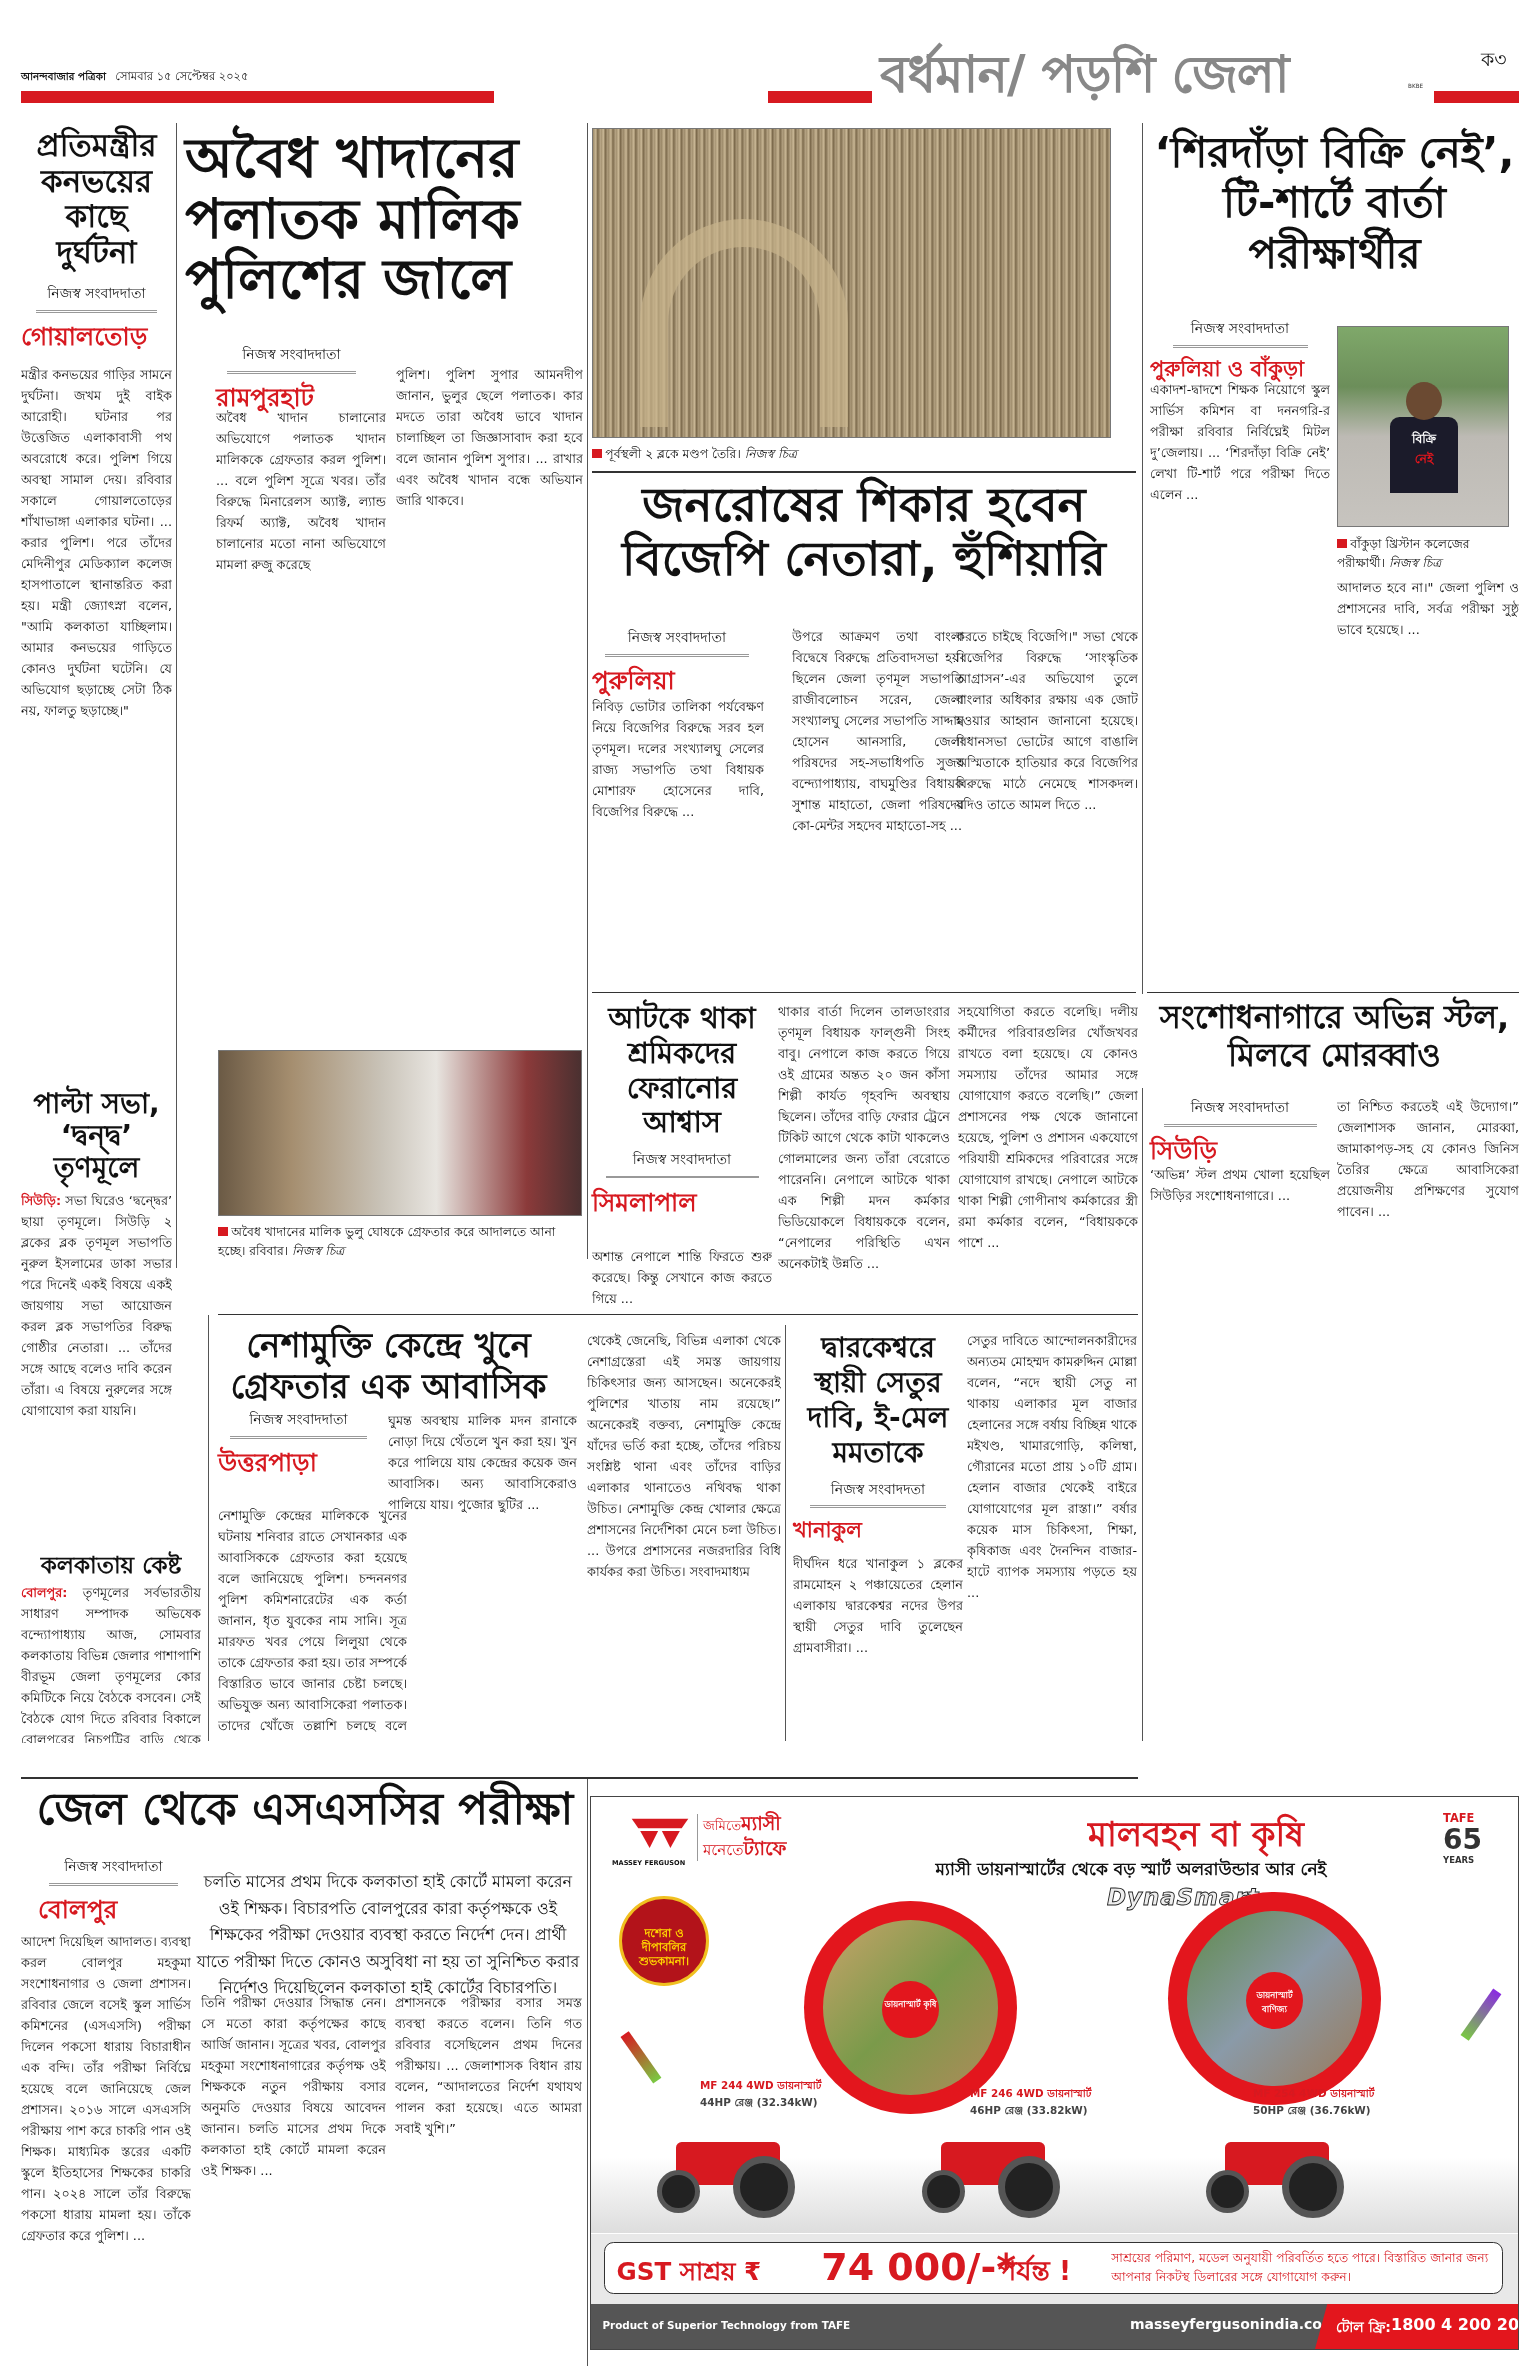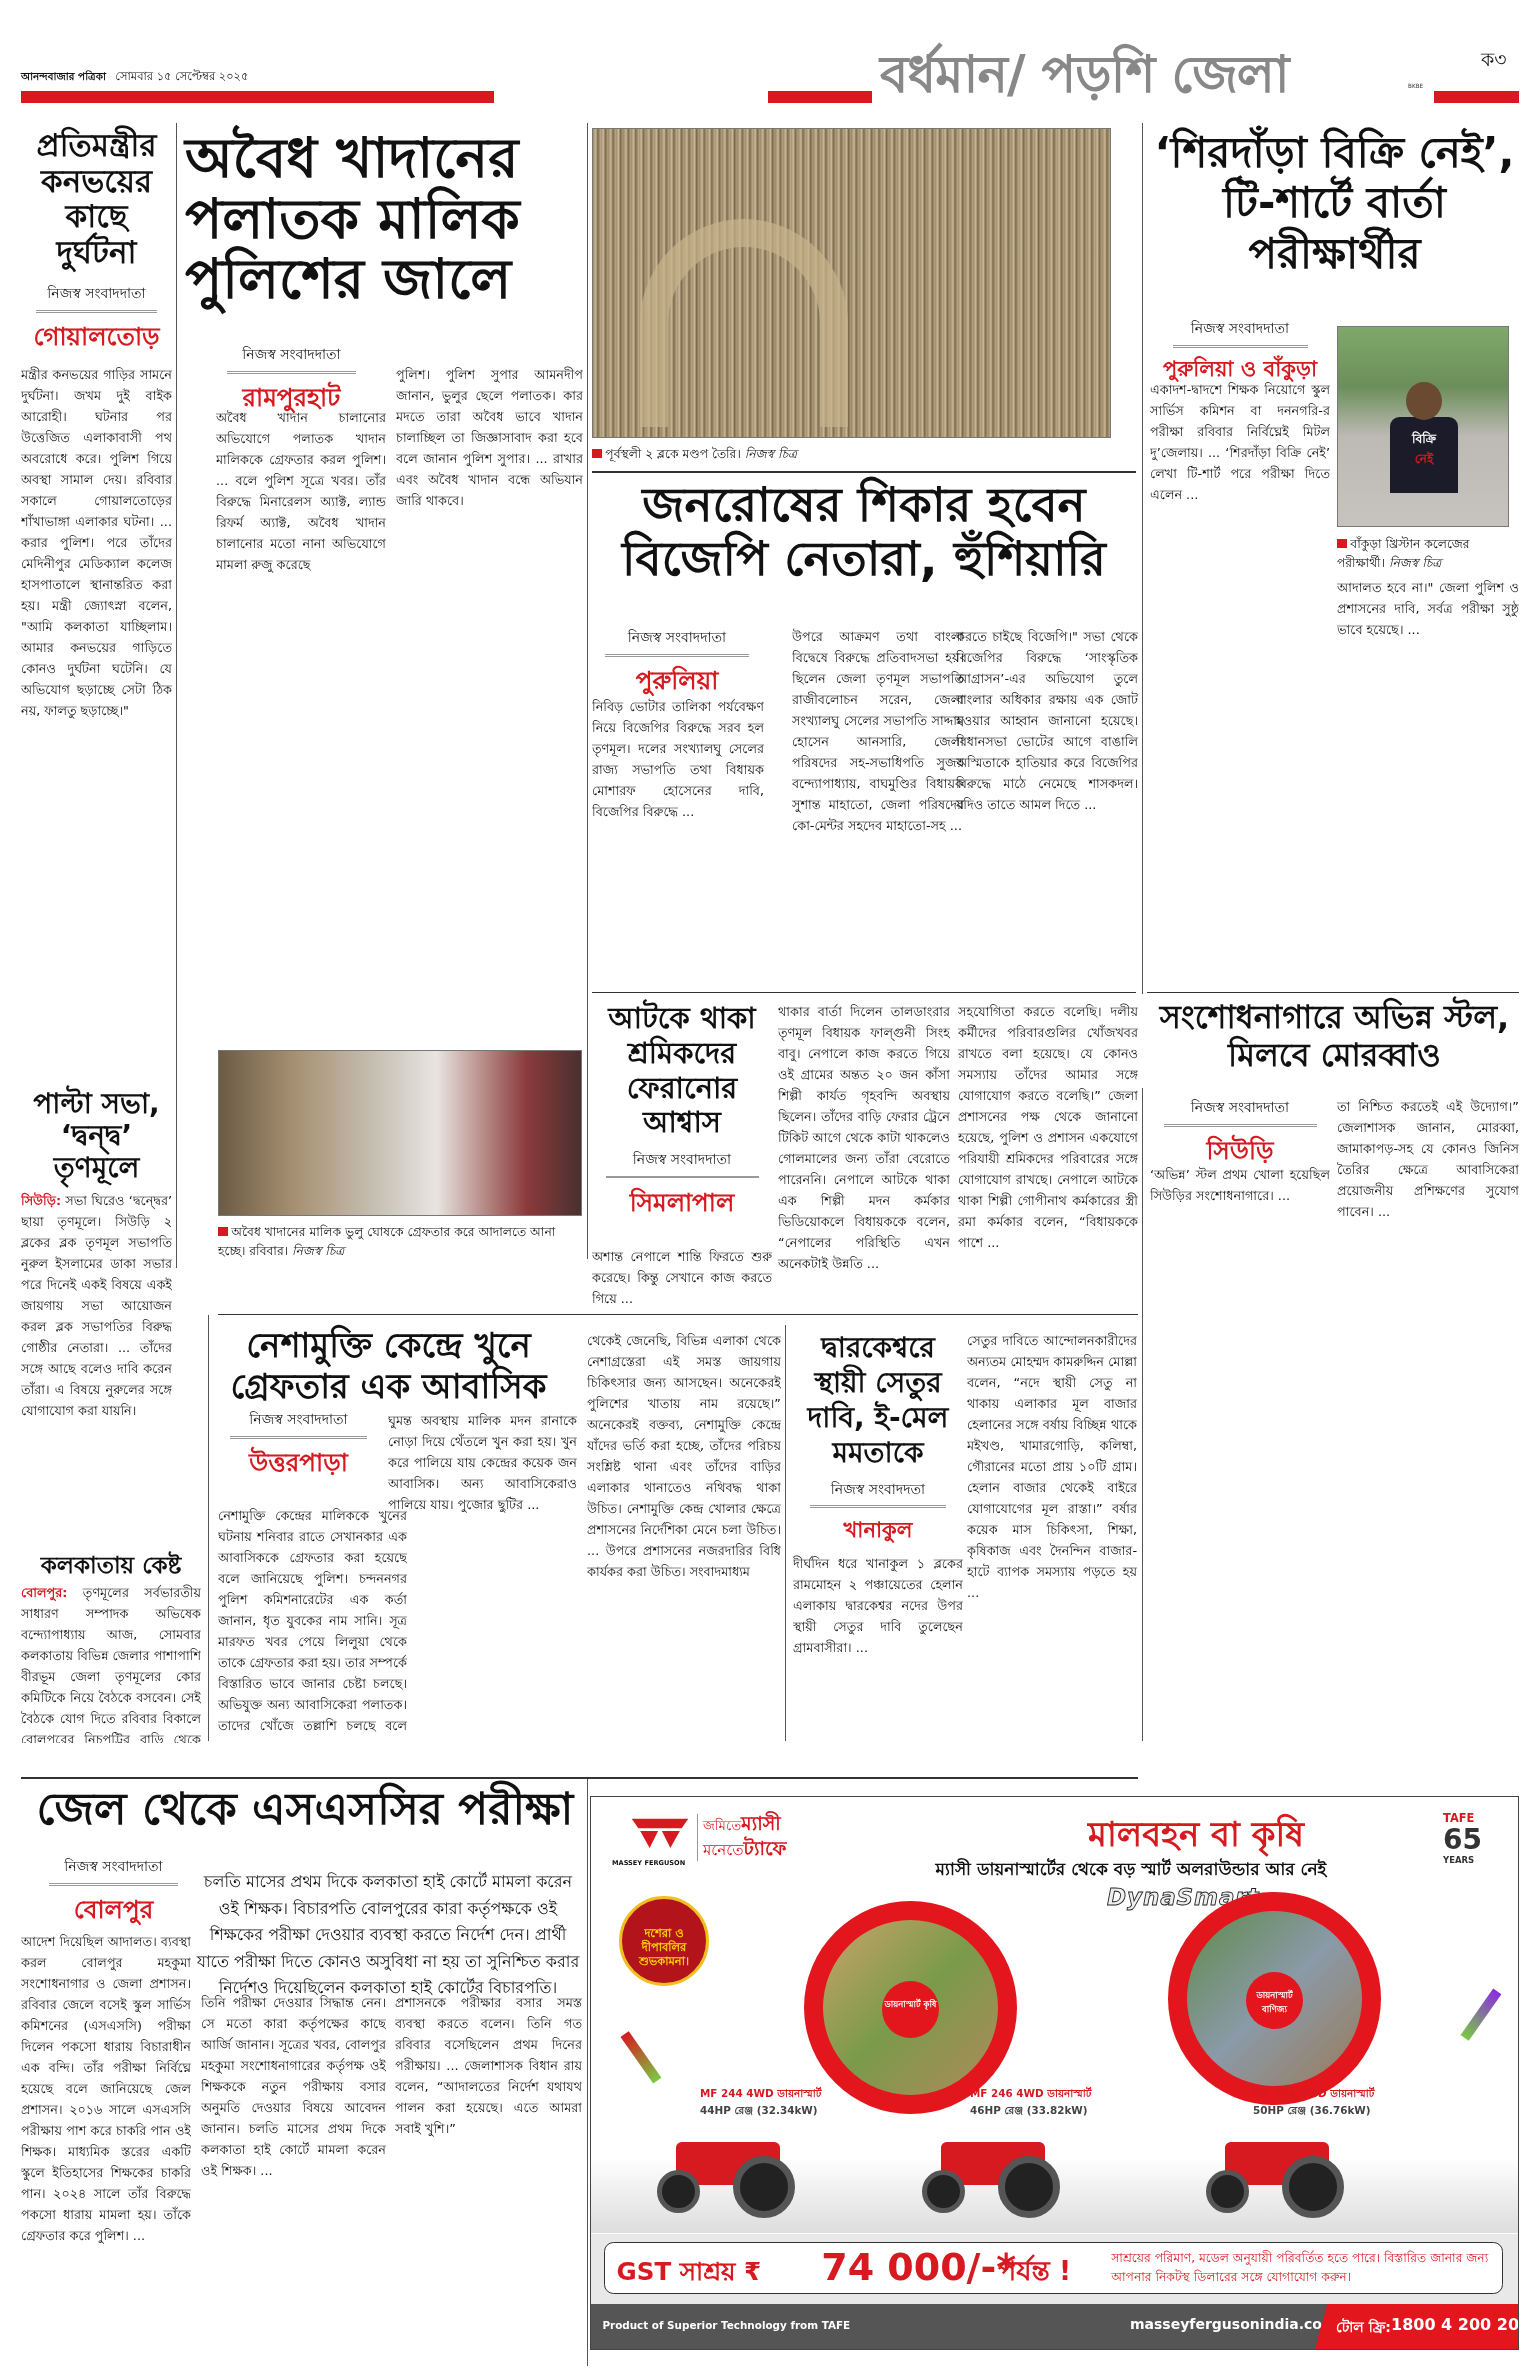--- a/index.html
+++ b/index.html
@@ -10,21 +10,21 @@
 .redbar-mid{left:768px;top:91px;width:104px;height:12.3px;background:#d71920}
 .section-title{left:880px;top:36px;font-size:51px;font-weight:bold;color:#888;font-family:"DejaVu Sans",sans-serif;white-space:nowrap;letter-spacing:-0.9px}
 .code-small{left:1408px;top:83px;font-size:5.7px;color:#333;font-family:"DejaVu Sans",sans-serif}
 .redbar-right{left:1434px;top:91px;width:85px;height:12.3px;background:#d71920}
 .page-no{left:1481px;top:45px;font-size:19px;font-family:"DejaVu Sans",sans-serif}
 .vline{position:absolute;width:0.9px;background:#555}
 .hline{position:absolute;height:1.9px;background:#333}
 .headline{font-weight:bold;text-align:center;line-height:1.15;font-family:"DejaVu Sans",sans-serif}
 .byline{font-size:14px;text-align:center;font-family:"DejaVu Sans",sans-serif}
 .byline-rule{height:2.8px;border-top:0.9px solid #999;border-bottom:0.9px solid #999;margin:3.8px auto 5.7px}
-.dateline{font-size:24.6px;color:#d71920;font-weight:bold;text-align:center;font-family:"DejaVu Sans",sans-serif}
+.dateline{font-size:24.6px;color:#d71920;font-weight:bold;text-align:left;font-family:"DejaVu Sans",sans-serif}
 .body-text{font-size:12.8px;line-height:21px;text-align:justify;font-family:"DejaVu Sans",sans-serif;overflow:hidden}
 .caption{font-size:12.3px;line-height:19px;font-family:"DejaVu Sans",sans-serif}
 .caption .sq{display:inline-block;width:9.5px;height:9.5px;background:#d71920;margin-right:3.8px}
 .caption i{font-style:italic}
 .photo{position:absolute;border:0.9px solid #777;overflow:hidden}
 .inline-place{color:#d71920;font-weight:bold}
 .ad{position:absolute;border:0.9px solid #444;background:#fff;overflow:hidden}
 .wheel{position:absolute;border-radius:50%;background:#e3161d}
 .wheel-inner{position:absolute;border-radius:50%;background:linear-gradient(135deg,#c9a36a,#7a9a4a,#b08a5a)}
 .tractor{position:absolute;width:142px;height:104px}
@@ -228,21 +228,21 @@
   </div>
   <div class="wheel" style="left:577px;top:95px;width:213px;height:213px">
     <div class="wheel-inner" style="left:19px;top:19px;width:175px;height:175px;background:linear-gradient(135deg,#5f8a4a,#8a9aa8,#9a7a5a)"></div>
     <div class="abs" style="left:78px;top:80px;width:57px;height:57px;border-radius:50%;background:#e3161d;color:#fff;font-size:8.5px;font-weight:bold;text-align:center;padding-top:17px;font-family:'DejaVu Sans',sans-serif">ডায়নাস্মার্ট বাণিজ্য</div>
   </div>
 
   <div class="abs" style="left:45px;top:232px;width:9.5px;height:57px;background:linear-gradient(#d71920,#7ac943);transform:rotate(-35deg)"></div>
   <div class="abs" style="left:885px;top:189px;width:9.5px;height:57px;background:linear-gradient(#8a2be2,#7ac943);transform:rotate(35deg)"></div>
 
   <div class="abs" style="left:0;top:360px;width:927px;height:76px;background:linear-gradient(#fff,#ddd)"></div>
-  <div class="abs" style="left:109px;top:289px;font-family:'DejaVu Sans',sans-serif;font-size:10.4px;font-weight:bold">
+  <div class="abs" style="left:109px;top:281px;font-family:'DejaVu Sans',sans-serif;font-size:10.4px;font-weight:bold">
     <div style="color:#d71920">MF 244 4WD ডায়নাস্মার্ট</div>
     <div style="color:#444">44HP রেঞ্জ (32.34kW)</div>
   </div>
   <div class="abs" style="left:379px;top:289px;font-family:'DejaVu Sans',sans-serif;font-size:10.4px;font-weight:bold">
     <div style="color:#d71920">MF 246 4WD ডায়নাস্মার্ট</div>
     <div style="color:#444">46HP রেঞ্জ (33.82kW)</div>
   </div>
   <div class="abs" style="left:662px;top:289px;font-family:'DejaVu Sans',sans-serif;font-size:10.4px;font-weight:bold">
     <div style="color:#d71920">MF 254 4WD ডায়নাস্মার্ট</div>
     <div style="color:#444">50HP রেঞ্জ (36.76kW)</div>

